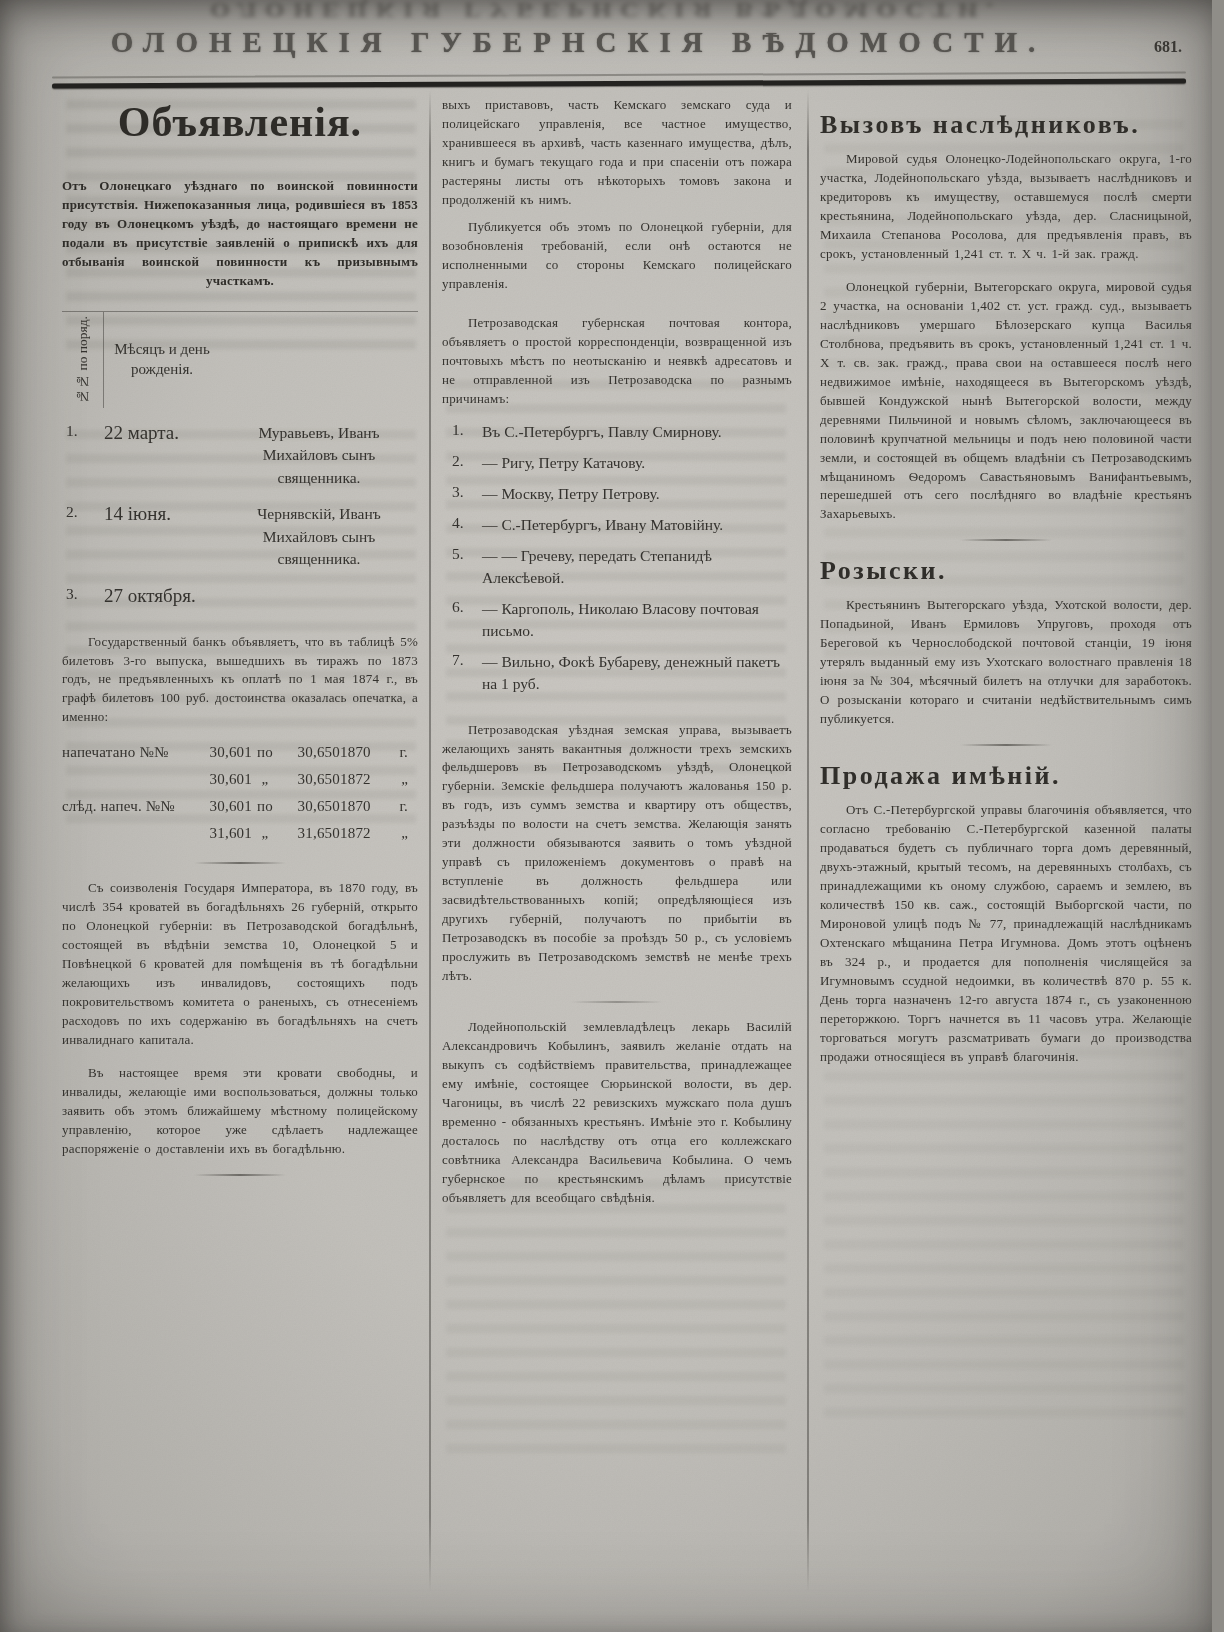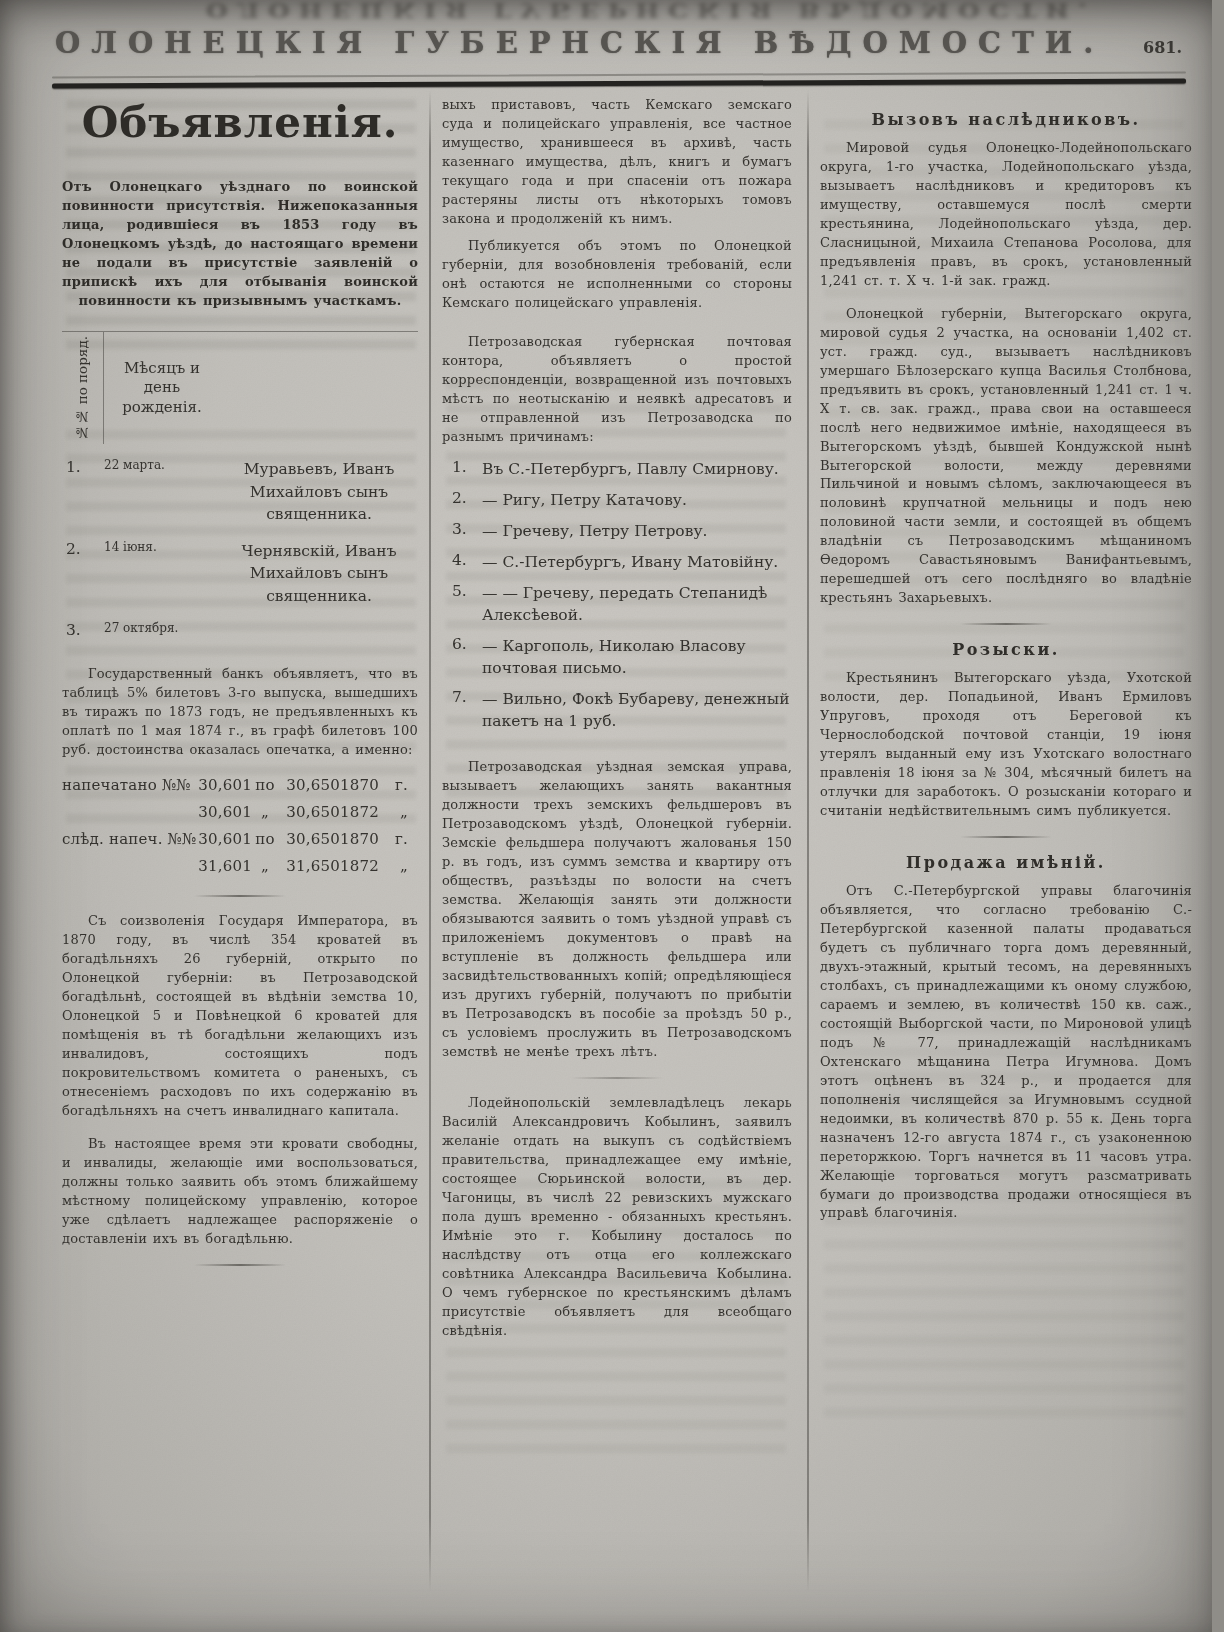--- a/index.html
+++ b/index.html
@@ -9,20 +9,21 @@
     font-family:"DejaVu Serif", serif;
     overflow:hidden;
   }
   .page{
     position:relative;
     width:1212px;height:1632px;
     background:radial-gradient(ellipse at 50% 42%, #ccc9c4 0%, #c4c2bd 50%, #b4b2ad 85%, #a19f9a 100%);
     box-shadow:inset 0 0 90px rgba(45,43,39,.38), inset 0 20px 40px -12px rgba(30,28,25,.5), inset 8px 0 24px -8px rgba(30,28,25,.4);
     overflow:hidden;
     color:#34322e;
+    font-family:Liberation Serif, serif;
   }
   .grain{position:absolute;inset:0;pointer-events:none;opacity:.55;}
   
   .masthead-row{
     position:absolute;left:55px;right:30px;top:26px;height:46px;
     display:flex;align-items:baseline;
   }
   .masthead{
     flex:1;text-align:center;
     font-size:29px;font-weight:700;
@@ -55,37 +56,37 @@
   }
   .vrule.v1{left:429px;}
   .vrule.v2{left:807px;}
   p{margin:0;font-size:13px;line-height:1.46;letter-spacing:.2px;word-spacing:1.5px;}
   .indent{text-indent:26px;}
   .sec-title{
     text-align:center;font-size:42px;font-weight:700;margin:2px 0 16px 0;
     letter-spacing:1px;color:#2e2c28;
   }
   .sub-head{
-    text-align:center;font-size:16px;font-weight:700;letter-spacing:2.5px;
+    text-align:left;font-size:26px;font-weight:700;letter-spacing:2.5px;
     margin:14px 0 10px 0;color:#302e2a;
   }
   .bold-block{font-weight:700;text-align:justify;text-align-last:center;margin-top:31px;color:#2f2d29;}
   .hr{width:92px;height:2px;margin:15px auto;
     background:linear-gradient(90deg, transparent, rgba(55,53,48,.6), transparent);}
   .hr.faint{background:linear-gradient(90deg, transparent, rgba(55,53,48,.35), transparent);}
   
   .vtable{margin-top:20px;border-top:1.5px solid rgba(60,58,54,.5);}
   .vt-head{display:grid;grid-template-columns:42px 116px 1fr;min-height:92px;}
   .vt-head .c{border-right:1.5px solid rgba(60,58,54,.5);display:flex;align-items:center;justify-content:center;text-align:center;padding:4px 2px;}
   .vt-head .c:last-child{border-right:none;}
   .th-no{writing-mode:vertical-rl;transform:rotate(180deg);font-size:13.5px;line-height:1.15;font-weight:400;}
   .th-txt{font-size:15px;line-height:1.3;}
   .vt-row{display:grid;grid-template-columns:42px 116px 1fr;margin-top:14px;}
   .vt-row .no{text-align:left;padding-left:4px;font-size:15.5px;}
-  .vt-row .date{font-size:12px;}
+  .vt-row .date{font-size:19px;}
   .vt-row .name{text-align:center;font-size:15.5px;line-height:1.45;padding:0 4px;}
   
   .misprint{margin-top:12px;}
   .mp-line{display:grid;grid-template-columns:128px 62px 26px 62px 52px 16px;
     font-size:15px;line-height:1.8;letter-spacing:.2px;}
   .mp-line span{white-space:nowrap;}
   .mp-a,.mp-b{text-align:right;}
   .mp-mid{text-align:center;}
   .mp-year{text-align:left;}
   .mp-tail{text-align:right;}
@@ -223,21 +224,21 @@
       <div class="plist-item">
           <span class="no">1.</span>
           <span class="tx">Въ С.-Петербургъ, Павлу Смирнову.</span>
         </div>
       <div class="plist-item">
           <span class="no">2.</span>
           <span class="tx">— Ригу, Петру Катачову.</span>
         </div>
       <div class="plist-item">
           <span class="no">3.</span>
-          <span class="tx">— Гречеву, Петру Петрову.</span>
+          <span class="tx">— Москву, Петру Петрову.</span>
         </div>
       <div class="plist-item">
           <span class="no">4.</span>
           <span class="tx">— С.-Петербургъ, Ивану Матовійну.</span>
         </div>
       <div class="plist-item">
           <span class="no">5.</span>
           <span class="tx">—  —  Гречеву, передать Степанидѣ Алексѣевой.</span>
         </div>
       <div class="plist-item">

